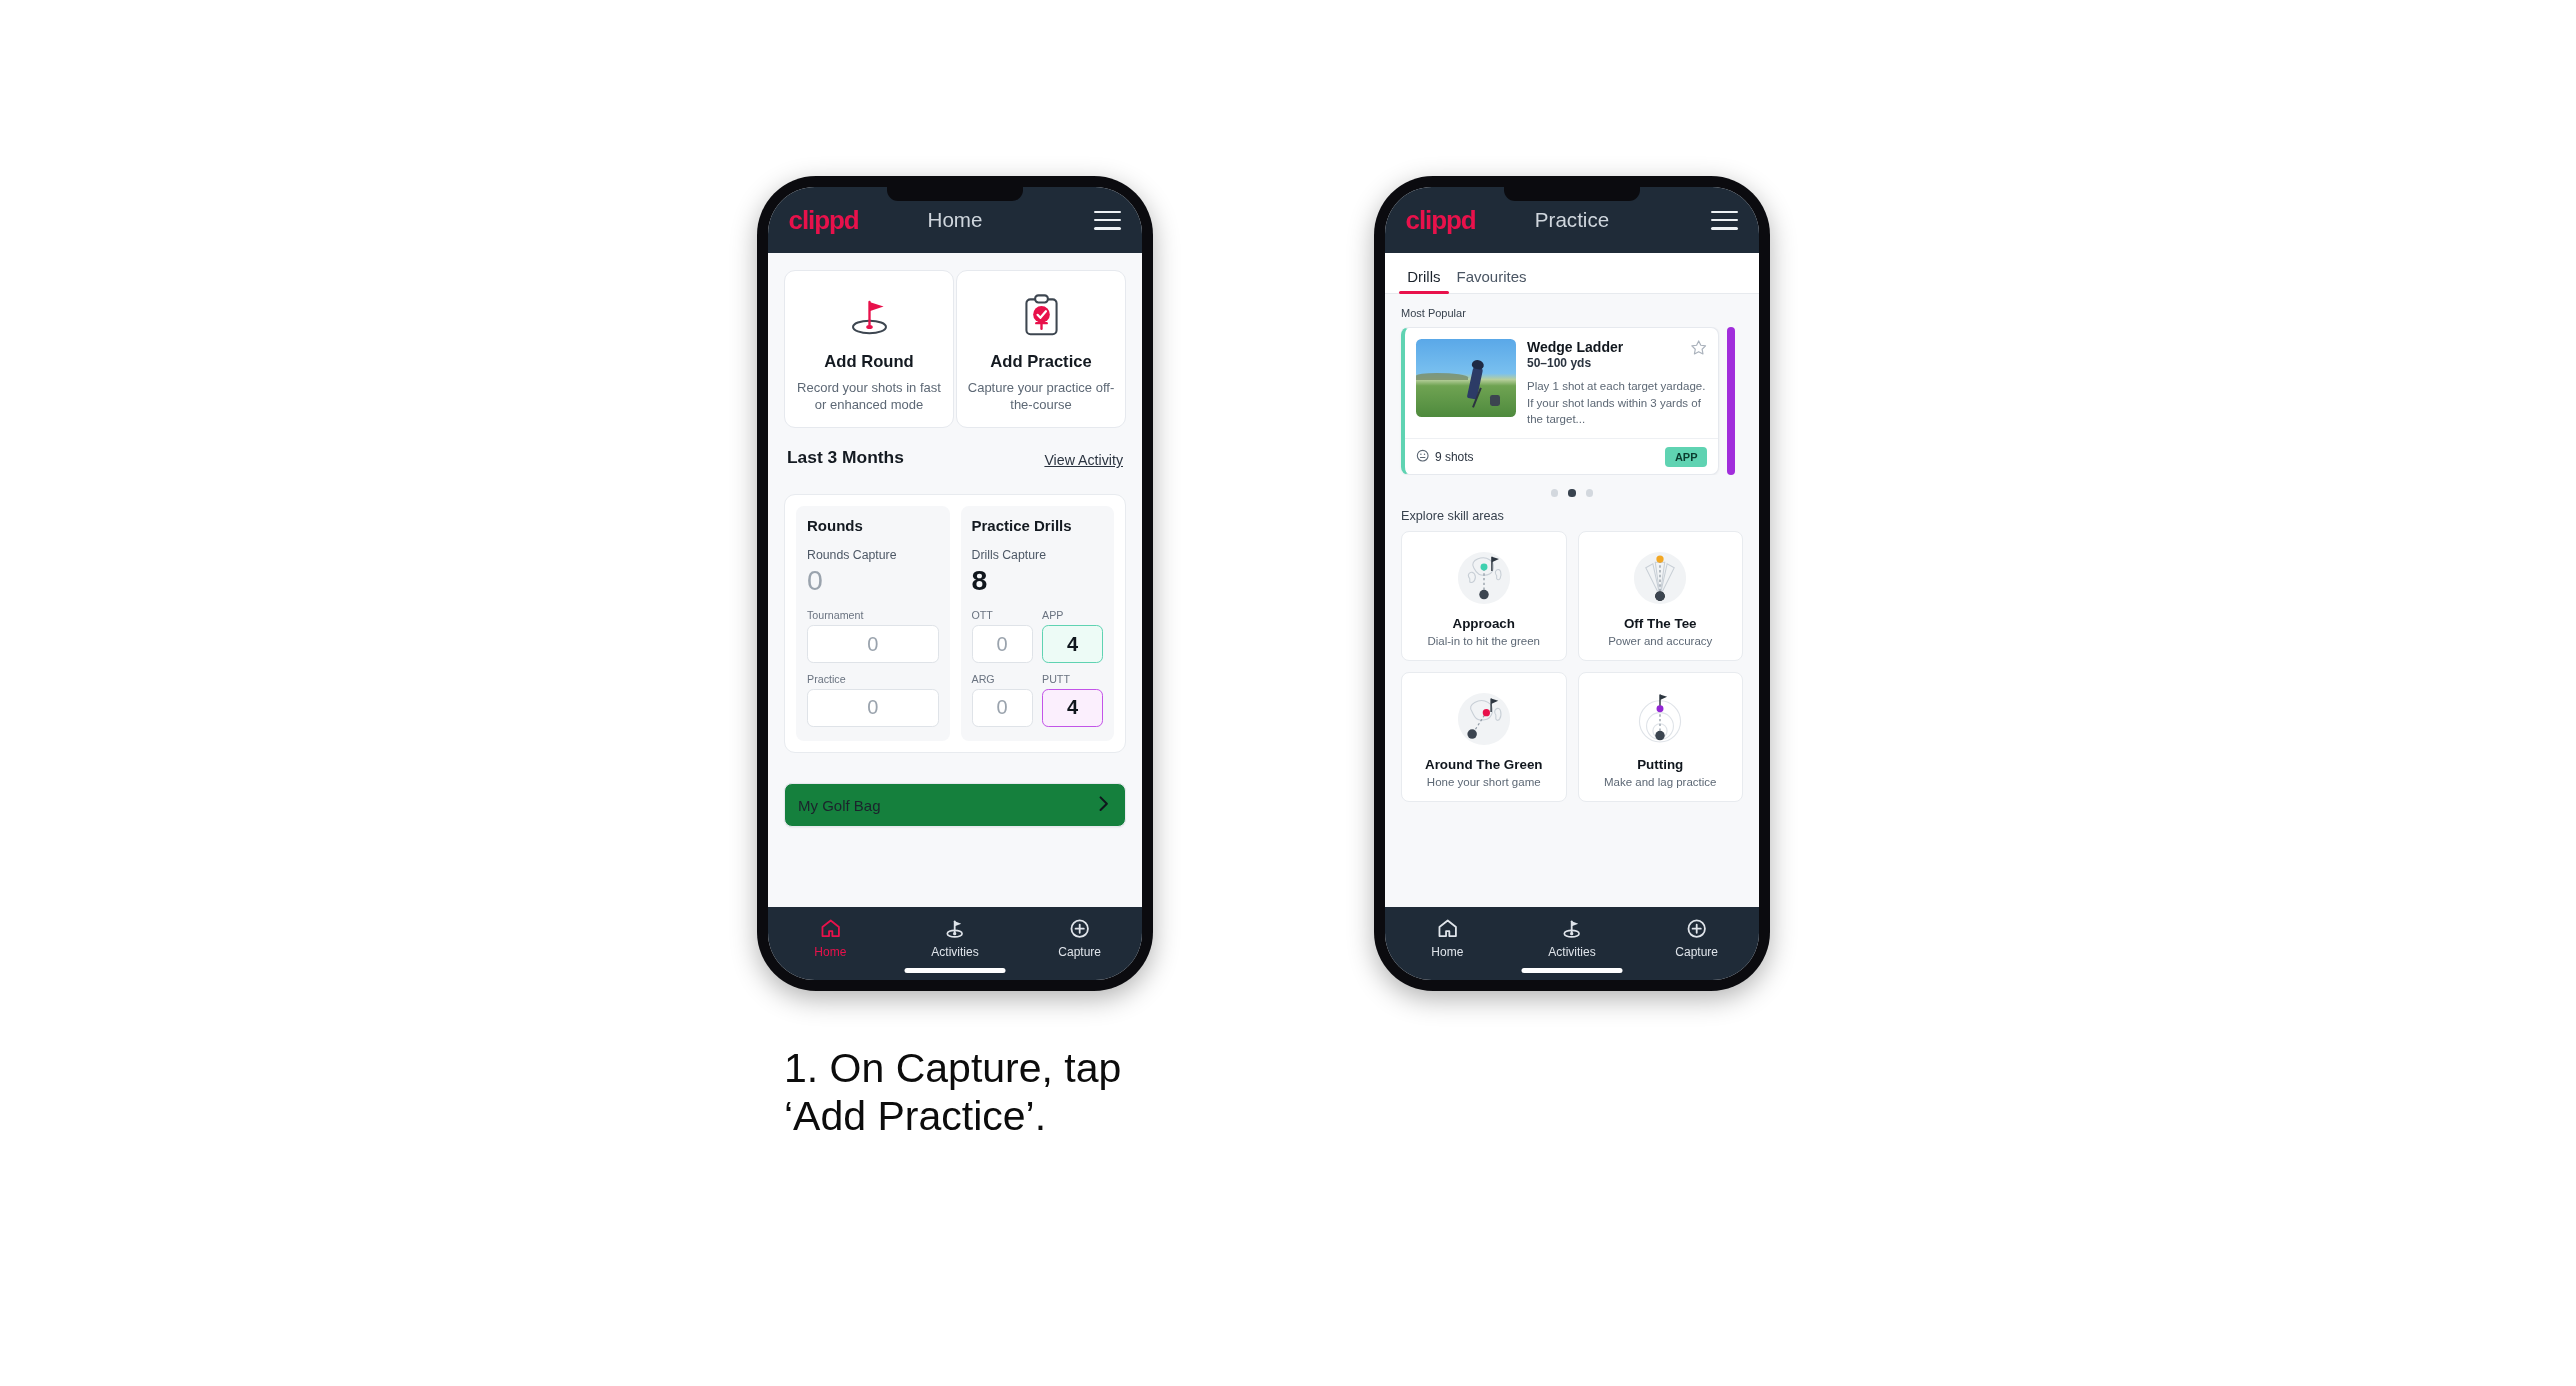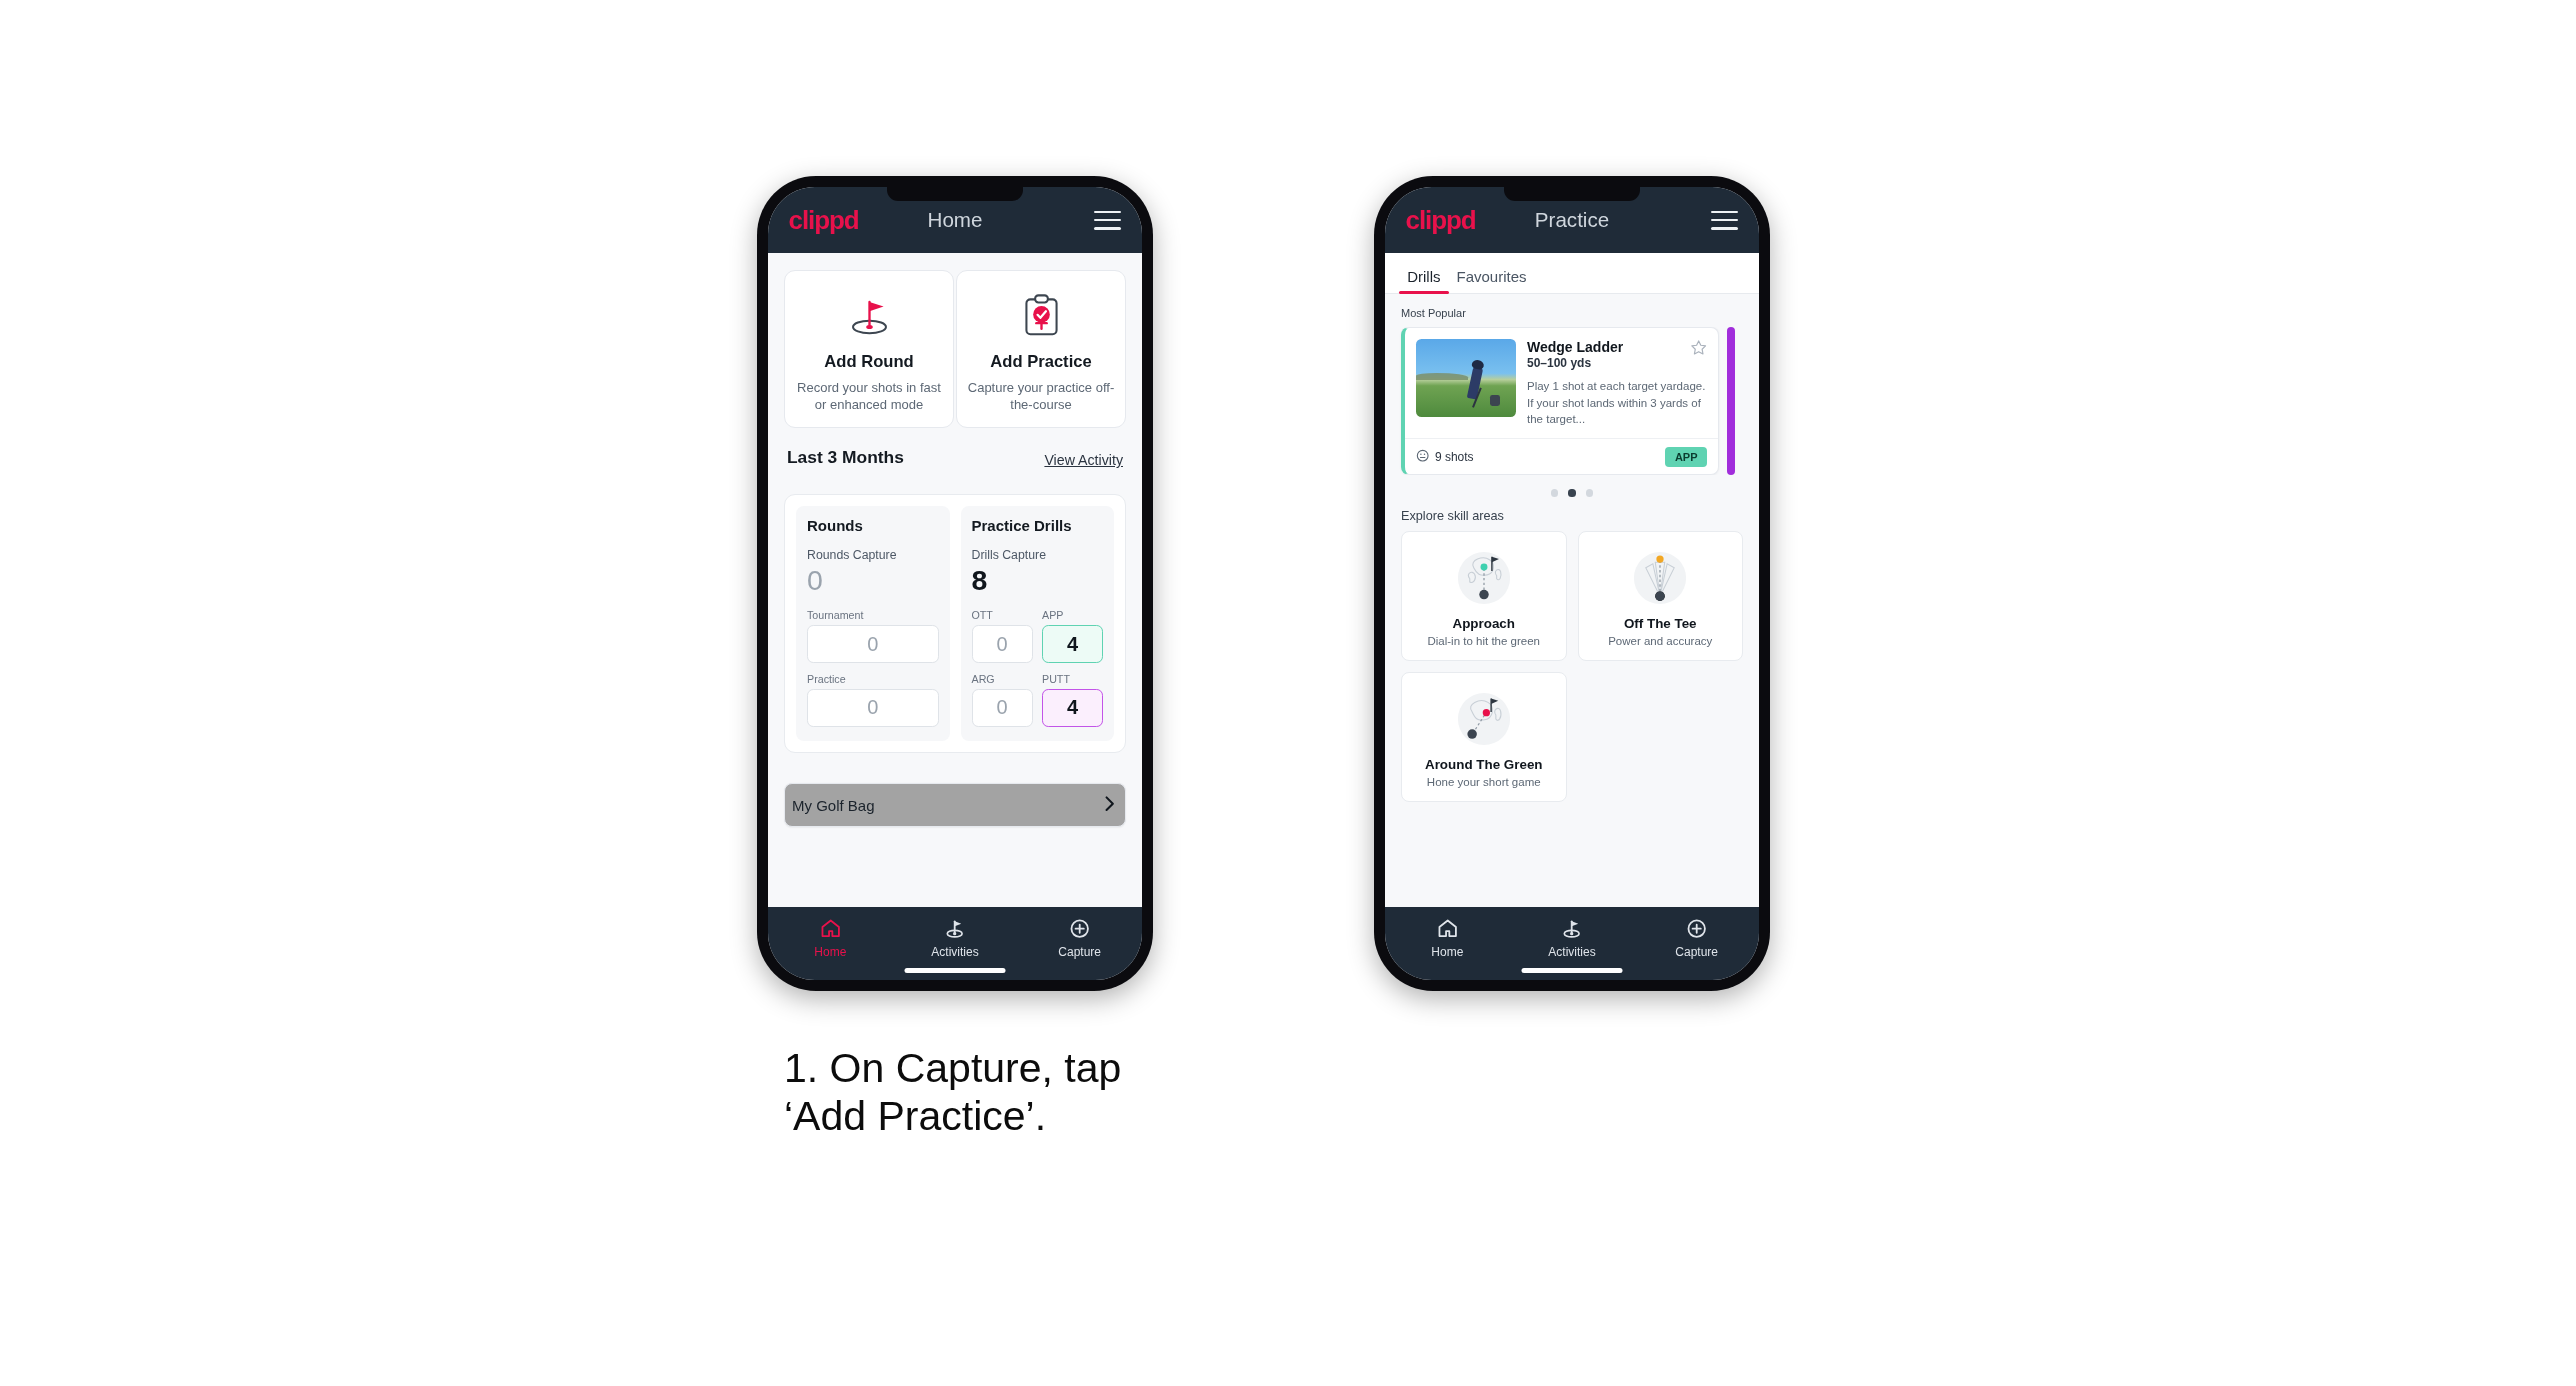--- a/index.html
+++ b/index.html
@@ -125,22 +125,22 @@
     display: flex; align-items: center; justify-content: center;
     font-size: 20px; color: #9aa3ad;
   }
   .mini-box.active-green { border-color: #5fd3b2; background: #edfbf6; color: #10161d; font-weight: 700; }
   .mini-box.active-purple { border-color: #c254e8; background: #fbeffd; color: #10161d; font-weight: 700; }
   .mini-gap { height: 9.5px; }
 
   
   .bagrow {
     margin: 14.2px 16px 0;
-    background: #a3a3a3; border: 0.8px solid #e6e9ee; border-radius: 8px;
-    height: 44px; display: flex; align-items: center; padding: 0 7px;
+    background: #15803d; border: 0.8px solid #e6e9ee; border-radius: 8px;
+    height: 44px; display: flex; align-items: center; padding: 0 13px;
     box-shadow: 0 0.8px 1.6px rgba(0,0,0,.05);
   }
   .bagrow span { font-size: 15px; color: #1b232c; }
   .chev { margin-left: auto; }
 
   
   .botnav {
     flex: none; background: #1f2b38; height: 73px;
     display: flex; align-items: flex-start; padding-top: 9.5px;
     position: relative;
@@ -516,20 +516,36 @@
                 <path d="M52 30 V13" stroke="#2d3640" stroke-width="1.8"></path>
                 <path d="M52 13 L61 16 L52 20 Z" fill="#2d3640"></path>
                 <circle cx="28" cy="58" r="6" fill="#3c4550"></circle>
                 <circle cx="46" cy="31" r="4.6" fill="#e8114b"></circle>
               </svg>
             </div>
             <div class="skill-name">Around The Green</div>
             <div class="skill-sub">Hone your short game</div>
           </div>
 
+          <div class="skill-card">
+            <div class="skill-ico">
+              <svg width="68" height="62" viewBox="0 0 86 78">
+                <circle cx="43" cy="42" r="26" fill="none" stroke="#dfe3e8" stroke-width="1.4"></circle>
+                <circle cx="43" cy="48" r="17" fill="none" stroke="#dfe3e8" stroke-width="1.4"></circle>
+                <circle cx="43" cy="54" r="9" fill="none" stroke="#dfe3e8" stroke-width="1.4"></circle>
+                <path d="M43 60 V26" stroke="#8f99a4" stroke-width="1.6" stroke-dasharray="3 3"></path>
+                <path d="M43 26 V8" stroke="#2d3640" stroke-width="1.8"></path>
+                <path d="M43 8 L52 11 L43 15 Z" fill="#2d3640"></path>
+                <circle cx="43" cy="60" r="6" fill="#3c4550"></circle>
+                <circle cx="43" cy="26" r="4.4" fill="#9327d4"></circle>
+              </svg>
+            </div>
+            <div class="skill-name">Putting</div>
+            <div class="skill-sub">Make and lag practice</div>
+          </div>
         </div>
       </div>
 
       <div class="botnav">
         <div class="nav-item">
           <span class="ni">
             <svg width="21.4" height="21.4" viewBox="0 0 26 26">
                 <path d="M3 11 L13 3 L23 11 V22 H15 V16 H11 V22 H3 Z" fill="none" stroke="#dfe4ea" stroke-width="2.2" stroke-linejoin="round"></path>
               </svg>
           </span>

